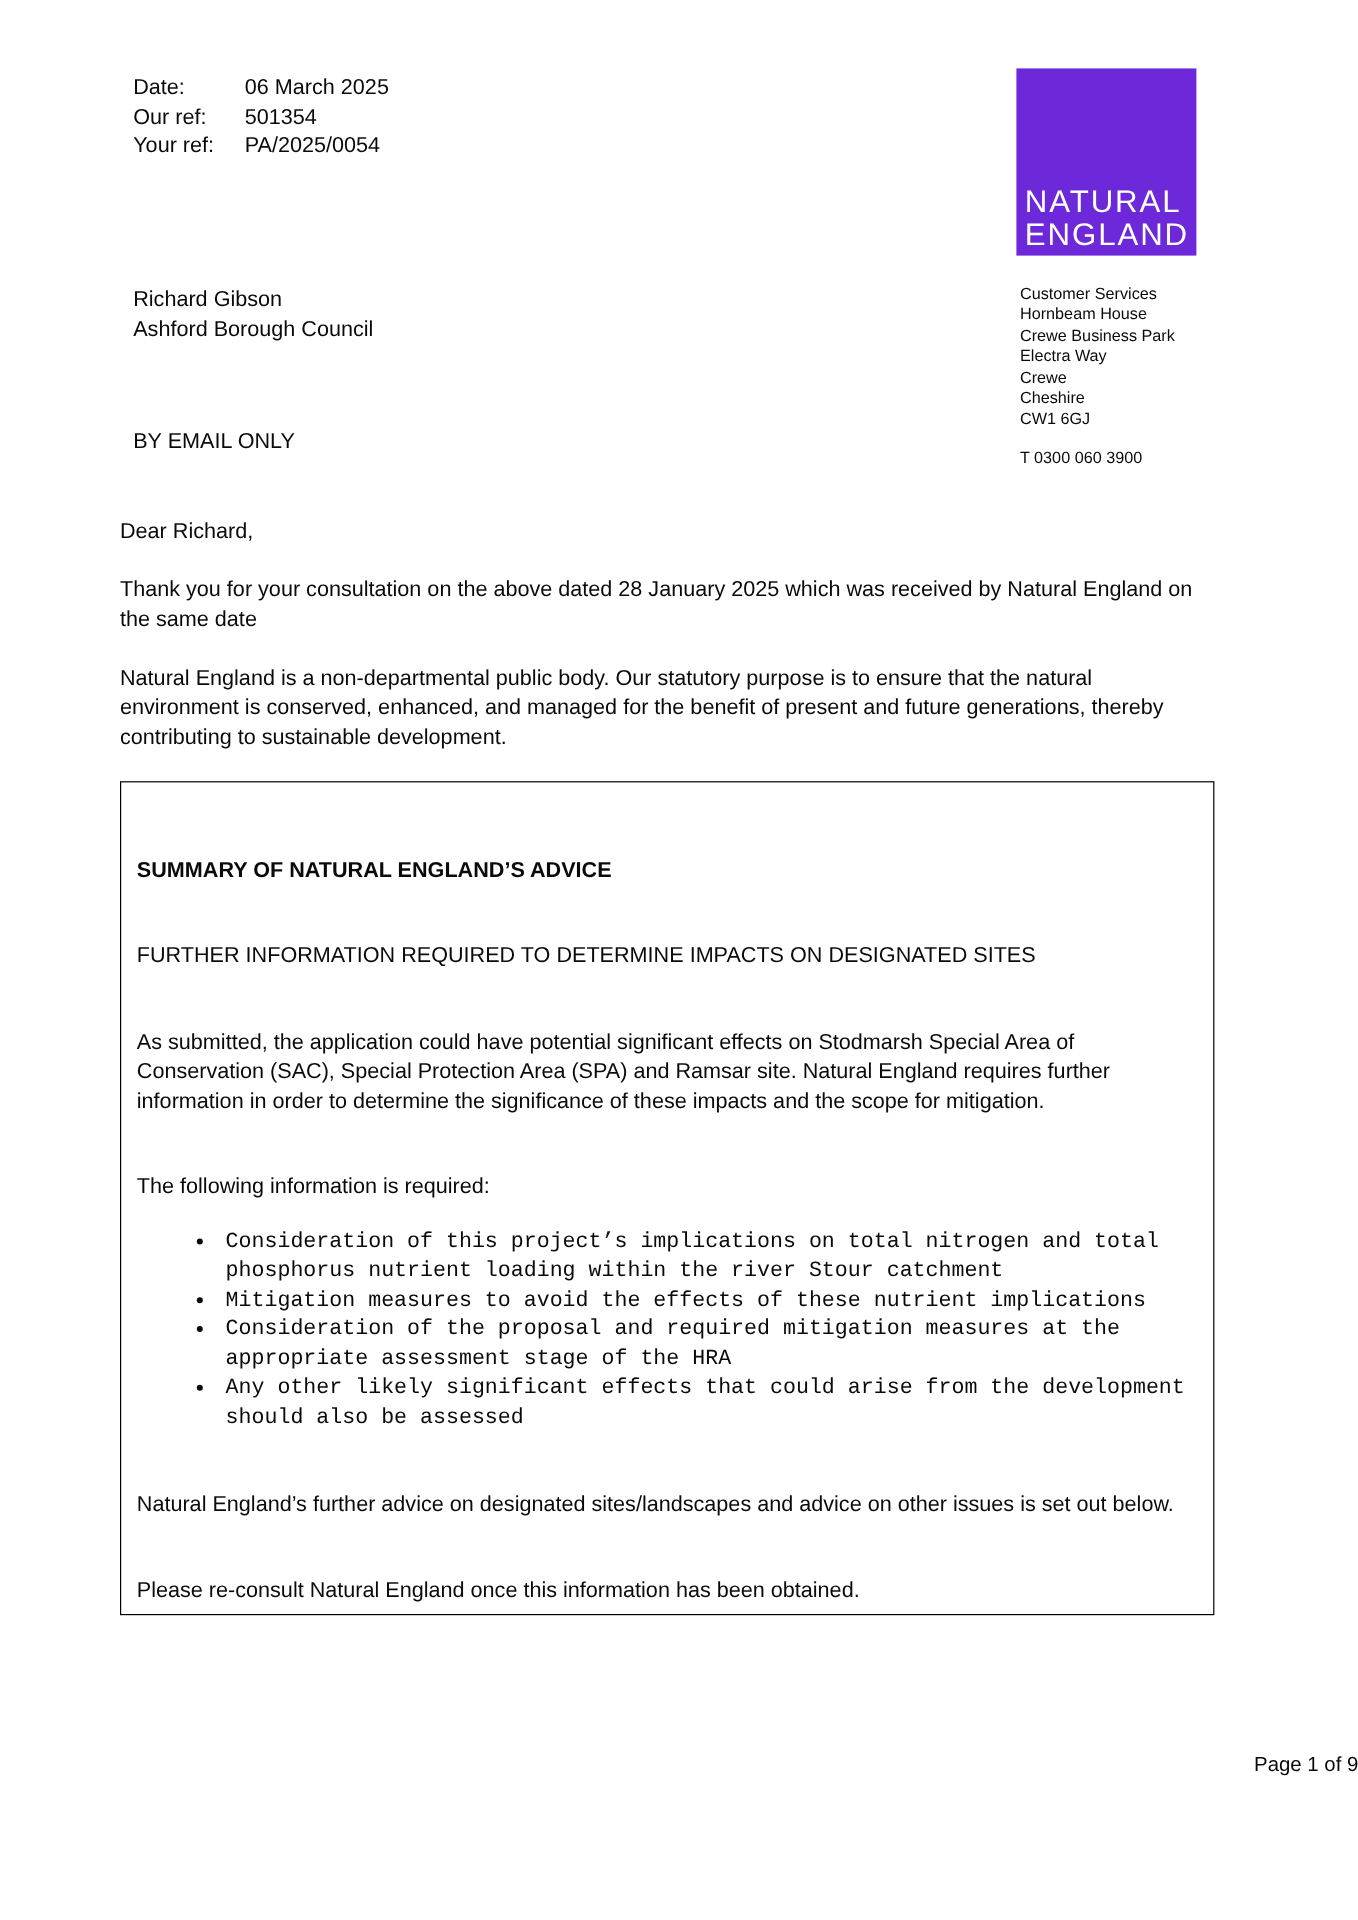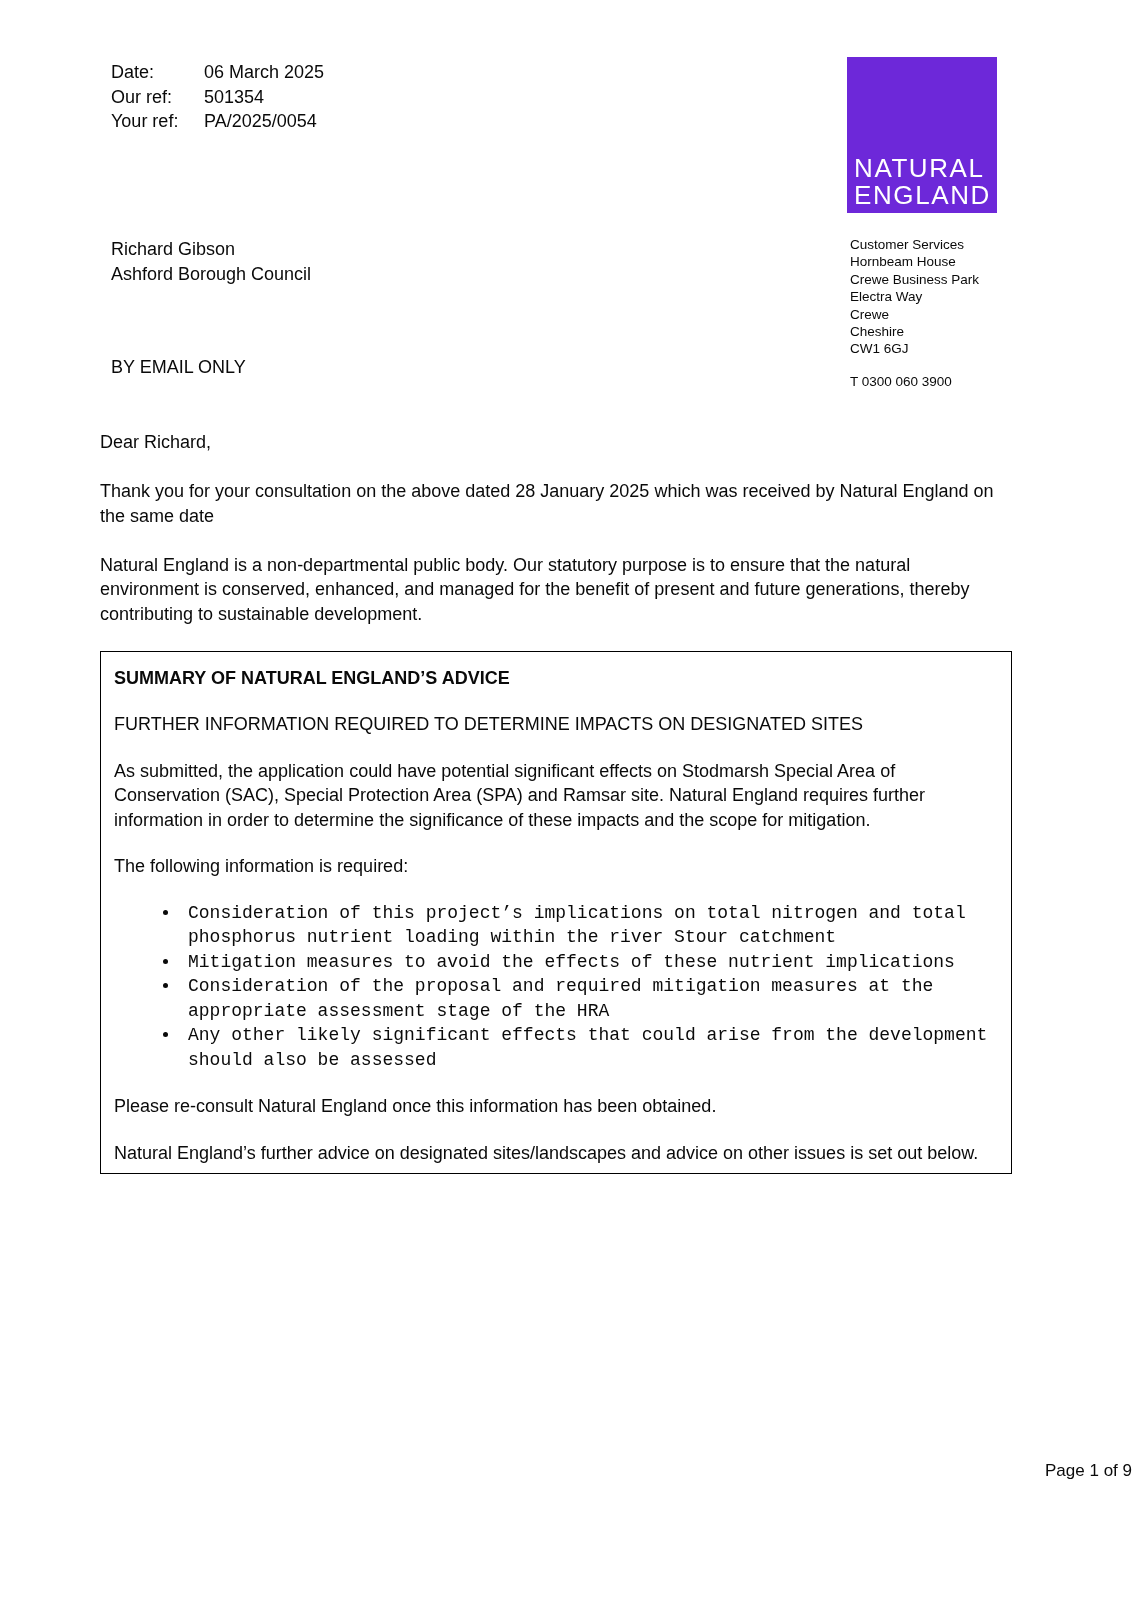--- a/index.html
+++ b/index.html
@@ -65,21 +65,21 @@
   }
   .body-col p { margin-bottom: 24.5px; }
   .spaced { letter-spacing: 0.9px; }
 
   
   .summary-box {
     border: 1.5px solid #000000;
     padding: 14px 13px 6px 13px;
     margin-top: 0;
   }
-  .summary-box p { margin-bottom: 22px; }
+  .summary-box p { margin-bottom: 22px; margin-top: 47px; }
   .summary-box .box-heading { font-weight: 700; }
   .summary-box ul {
     margin: 0 0 22px 0;
     padding-left: 66px;
     list-style: disc outside;
     font-family: Liberation Mono, monospace;
   }
   .summary-box li { padding-left: 8px; }
   .summary-box p:last-child { margin-bottom: 2px; }
 
@@ -148,20 +148,20 @@
       <p class="box-heading">SUMMARY OF NATURAL ENGLAND’S ADVICE</p>
       <p>FURTHER INFORMATION REQUIRED TO DETERMINE IMPACTS ON DESIGNATED SITES</p>
       <p>As submitted, the application could have potential significant effects on Stodmarsh Special Area of Conservation (SAC), Special Protection Area (SPA) and Ramsar site. Natural England requires further information in order to determine the significance of these impacts and the scope for mitigation.</p>
       <p>The following information is required:</p>
       <ul>
         <li>Consideration of this project’s implications on total nitrogen and total phosphorus nutrient loading within the river Stour catchment</li>
         <li>Mitigation measures to avoid the effects of these nutrient implications</li>
         <li>Consideration of the proposal and required mitigation measures at the appropriate assessment stage of the HRA</li>
         <li>Any other likely significant effects that could arise from the development should also be assessed</li>
       </ul>
+      <p>Natural England’s further advice on designated sites/landscapes and advice on other issues is set out below.</p>
       <p>Please re-consult Natural England once this information has been obtained.</p>
-      <p>Natural England’s further advice on designated sites/landscapes and advice on other issues is set out below.</p>
     </div>
   </div>
 
   <div class="page-footer">Page 1 of 9</div>
 
 </div>
 
 </body></html>

